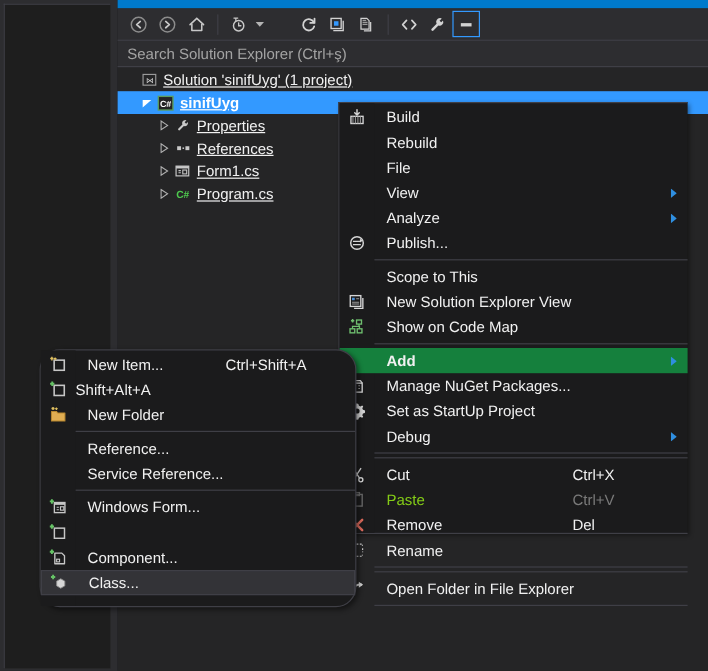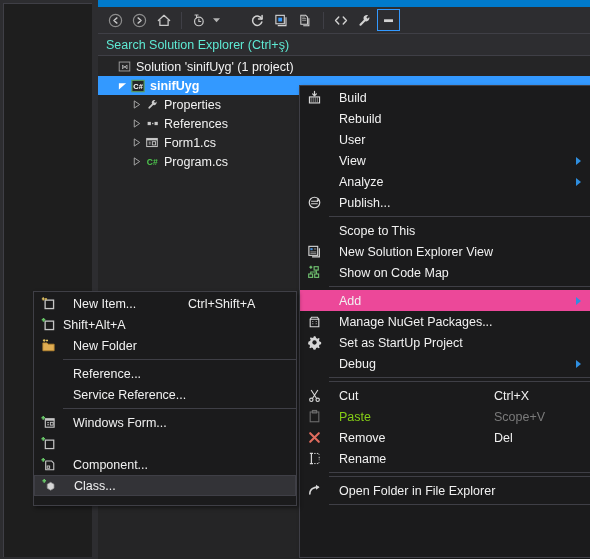--- a/index.html
+++ b/index.html
@@ -35,71 +35,71 @@
   .tb-btn svg{display:block;}
   .tb-caret{width:11px;height:22px;display:flex;align-items:center;justify-content:center;color:#b4b4b4;}
   .tb-sep{width:1px;height:17px;background:#3f3f46;margin:0 5px;}
   .tb-btn.active{border:1px solid #3399ff;background:#2d2d30;}
 
   .se-search{
     position:absolute;left:0;top:33px;width:492px;height:23px;
     background:#2d2d30;border-top:1px solid #3f3f46;border-bottom:1px solid #3f3f46;
     box-sizing:border-box;display:flex;align-items:center;
   }
-  .se-search .ph{color:#5eead4;font-size:12.5px;padding-left:8px;}
+  .se-search .ph{color:#a3a3a3;font-size:12.5px;padding-left:8px;}
 
   
   .tree{position:absolute;left:0;top:57px;width:492px;}
   .tree-row{
     height:19px;display:flex;align-items:center;color:#f1f1f1;font-size:12.5px;
     white-space:nowrap;box-sizing:border-box;
   }
   .tree-row.selected{background:#3399ff;color:#ffffff;}
   .tw{width:13px;height:19px;display:flex;align-items:center;justify-content:center;flex:none;}
   .tw svg{display:block;}
   .ticon{width:18px;height:19px;display:flex;align-items:center;justify-content:center;flex:none;}
-  .tlabel{padding-left:3px;}
+  .tlabel{padding-left:3px;text-decoration:underline;}
   .tlabel.bold{font-weight:bold;}
 
   
   .menu{
     position:absolute;background:#1b1b1c;border:1px solid #3f3f46;
     box-sizing:border-box;font-size:12.5px;color:#f1f1f1;
     box-shadow:2px 2px 4px rgba(0,0,0,.45);
   }
   .menu .gutter{
     position:absolute;left:0;top:0;bottom:0;width:29px;background:#1b1b1c;
   }
   .mrow{
     position:relative;height:21px;display:flex;align-items:center;
     box-sizing:border-box;cursor:default;
   }
-  .mrow.hl{background:#ec4899;}
+  .mrow.hl{background:#15803d;font-weight:bold;}
   .mrow.hl-box{background:#333337;border:1px solid #3f3f46;}
   .m-ic{
     width:29px;height:21px;flex:none;display:flex;align-items:center;justify-content:center;
   }
   .m-ic svg{display:block;}
   .m-label{flex:1;padding-left:10px;white-space:nowrap;}
   .m-label.dim{color:#84cc16;}
   .m-key{padding-right:16px;color:#f1f1f1;font-size:12.5px;white-space:nowrap;}
   .m-key.dim{color:#7a7a7a;}
   .m-arrow{
     position:absolute;right:9px;top:0;height:21px;display:flex;align-items:center;color:#2f8fe0;
   }
   .msep{height:1px;background:#3f3f46;margin:3px 0 3px 29px;}
 
   
-  #main-menu{left:299px;top:85px;width:291px;height:473px;border-right:none;}
+  #main-menu{left:282px;top:85px;width:291px;height:360px;border-right:none;}
   #main-menu .gutter{width:29px;}
   #main-menu .m-label{padding-left:10px;}
   #main-menu .mrow{padding-right:0;}
 
   
-  #add-menu{left:33px;top:291px;width:264px;height:215px;}
+  #add-menu{left:33px;top:291px;width:264px;height:215px;border-radius:17px;}
 
   
   #main-menu .m-keycol{width:80px;flex:none;text-align:left;}
   #add-menu .m-keycol{width:92px;flex:none;text-align:left;}
 </style>
 </head>
 <body>
 
 <div class="root">
 
@@ -307,21 +307,21 @@
           <div class="m-label">Build</div>
           <div class="m-key m-keycol"></div>
         </div>
         <div class="mrow">
           <div class="m-ic"></div>
           <div class="m-label">Rebuild</div>
           <div class="m-key m-keycol"></div>
         </div>
         <div class="mrow">
           <div class="m-ic"></div>
-          <div class="m-label">User</div>
+          <div class="m-label">File</div>
           <div class="m-key m-keycol"></div>
         </div>
         <div class="mrow">
           <div class="m-ic"></div>
           <div class="m-label">View</div>
           <div class="m-key m-keycol"></div>
           <div class="m-arrow">
             <svg width="5" height="8" viewBox="0 0 5 8">
               <path d="M0 0 L5 4 L0 8 Z" fill="#2f8fe0"></path>
             </svg>
@@ -435,21 +435,21 @@
           <div class="m-key m-keycol">Ctrl+X</div>
         </div>
         <div class="mrow">
           <div class="m-ic">
             <svg width="15" height="15" viewBox="0 0 16 16">
               <rect x="3.4" y="3.2" width="9.2" height="10.4" fill="none" stroke="#6a6a6a" stroke-width="1.2"></rect>
               <rect x="5.8" y="1.6" width="4.4" height="2.6" fill="none" stroke="#6a6a6a" stroke-width="1.2"></rect>
             </svg>
           </div>
           <div class="m-label dim">Paste</div>
-          <div class="m-key m-keycol dim">Scope+V</div>
+          <div class="m-key m-keycol dim">Ctrl+V</div>
         </div>
         <div class="mrow">
           <div class="m-ic">
             <svg width="15" height="15" viewBox="0 0 16 16">
               <path d="M3.4 3.4 L12.6 12.6 M12.6 3.4 L3.4 12.6" fill="none" stroke="#e06c5e" stroke-width="2.2" stroke-linecap="round"></path>
             </svg>
           </div>
           <div class="m-label">Remove</div>
           <div class="m-key m-keycol">Del</div>
         </div>

